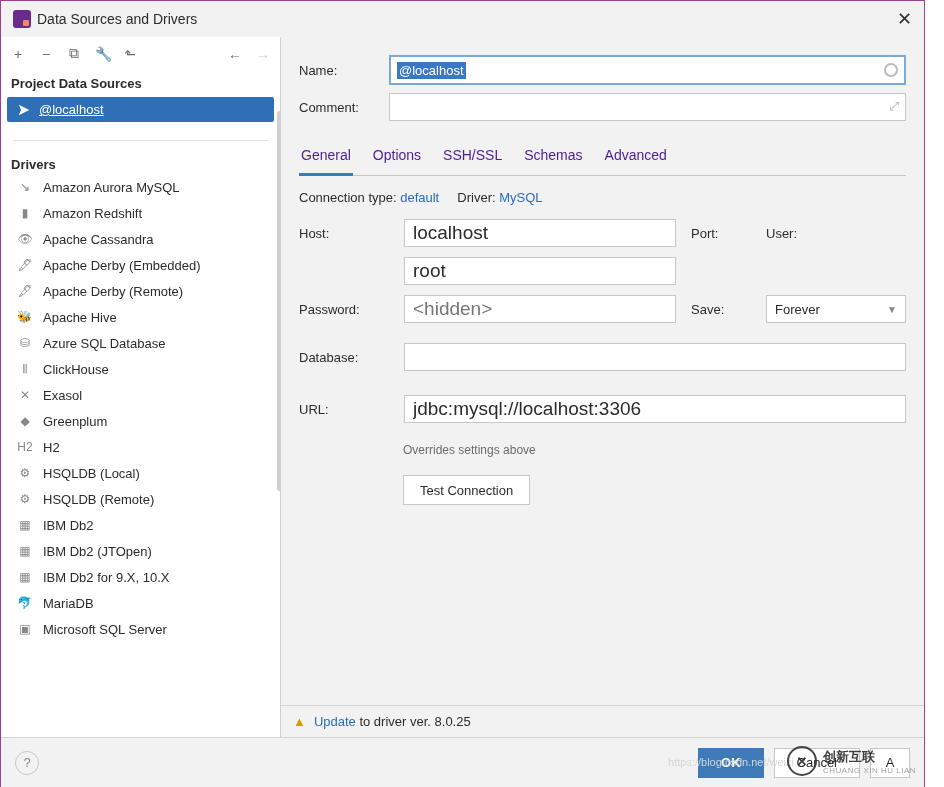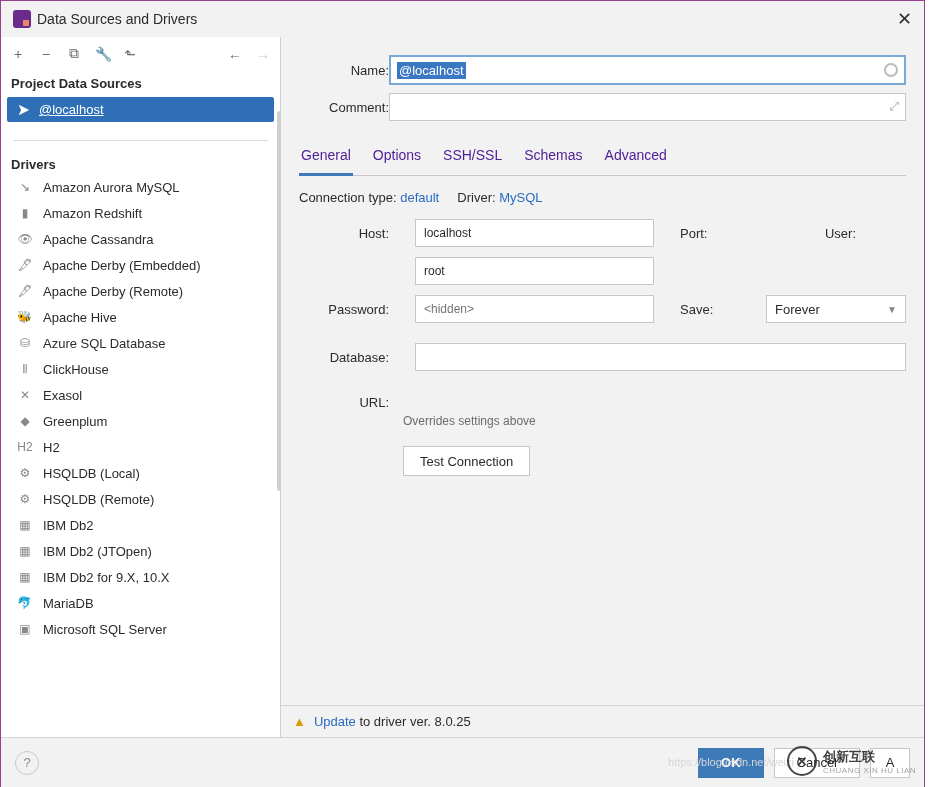--- a/index.html
+++ b/index.html
@@ -20,43 +20,43 @@
 .selected-row .txt { color: #fff; text-decoration: underline; margin-left: 8px; }
 .selected-row svg { fill: #fff; }
 .sep { height: 1px; background: #ddd; margin: 10px 12px 10px; }
 .driver-list { overflow: hidden; padding: 0 6px 6px; }
 .driver { display: flex; align-items: center; padding: 5px 10px; gap: 10px; font-size: 14px; color: #333; }
 .ico { width: 16px; height: 16px; display: inline-flex; align-items: center; justify-content: center; color: #888; font-size: 12px; }
 .scroll-thumb { position: absolute; left: 276px; top: 110px; width: 6px; height: 380px; background: #cfcfcf; border-radius: 3px; }
 
 .main { flex: 1; padding: 10px 18px 0 18px; background: #f2f2f2; position: relative; }
 .row { display: flex; align-items: center; margin: 8px 0; }
-.lbl { width: 90px; font-size: 13px; text-align: right; }
-.input { flex: 1; height: 28px; background: #fff; border: 1px solid #c7c7c7; padding: 0 8px; font-size: 12px; }
+.lbl { width: 90px; font-size: 13px; }
+.input { flex: 1; height: 28px; background: #fff; border: 1px solid #c7c7c7; padding: 0 8px; font-size: 19px; }
 .name-wrap { flex: 1; height: 30px; border: 2px solid #7aa9d6; display: flex; align-items: center; padding: 0 6px; background: #fff; }
 .name-sel { background: #3b78c4; color: #fff; padding: 1px 2px; }
 .ring { width: 14px; height: 14px; border: 2px solid #bbb; border-radius: 50%; margin-left: auto; }
 .comment-box { flex: 1; height: 28px; background: #fff; border: 1px solid #c7c7c7; position: relative; }
 .expand { position: absolute; right: 6px; top: 5px; color: #aaa; font-size: 12px; }
 
 .tabs { display: flex; gap: 18px; border-bottom: 1px solid #c7c7c7; margin-top: 18px; }
 .tab { padding: 8px 2px 10px; font-size: 14px; color: #4c1d95; cursor: pointer; }
 .tab.active { border-bottom: 3px solid #3e7ab8; margin-bottom: -1px; }
 
 .conn-row { margin: 14px 0 6px; font-size: 13px; color: #555; }
 .link { color: #2a6bbf; cursor: pointer; }
 
-.grid { display: grid; grid-template-columns: 90px 1fr 60px 140px; gap: 10px 26px; align-items: center; margin-top: 14px; }
+.grid { display: grid; grid-template-columns: 90px 1fr 60px 140px; gap: 10px 15px; align-items: center; margin-top: 14px; }
 .grid .full2 { grid-column: 2 / 3; }
 .grid .lblr { text-align: left; }
 .select { height: 28px; background: #fff; border: 1px solid #c7c7c7; padding: 0 8px; display: flex; align-items: center; justify-content: space-between; }
 .select .caret { color: #888; font-size: 10px; }
 .ph { color: #aaa; }
 
-.url-note { font-size: 12px; color: #6b6b6b; margin: 4px 0 0 104px; }
+.url-note { font-size: 12px; color: #6b6b6b; margin: 20px 0 0 104px; }
 .test-btn { height: 30px; padding: 0 16px; background: #fff; border: 1px solid #c7c7c7; margin-top: 18px; margin-left: 104px; cursor: pointer; }
 
 .update-bar { position: absolute; bottom: 0; left: 0; right: 0; border-top: 1px solid #d4d4d4; padding: 8px 12px; display: flex; align-items: center; gap: 8px; font-size: 13px; }
 .warn { color: #d89b00; }
 
 .footer { height: 50px; border-top: 1px solid #d4d4d4; display: flex; align-items: center; padding: 0 14px; gap: 10px; background: #f2f2f2; }
 .help { width: 24px; height: 24px; border: 1px solid #c7c7c7; border-radius: 50%; display: flex; align-items: center; justify-content: center; color: #888; cursor: pointer; }
 .footer .spacer { flex: 1; }
 .btn { height: 30px; padding: 0 22px; background: #fff; border: 1px solid #c7c7c7; cursor: pointer; }
 .btn.primary { background: #3e7ab8; color: #fff; border-color: #3e7ab8; font-weight: bold; }
@@ -221,20 +221,21 @@
         <div class="lbl lblr">Save:</div>
         <div class="select">
           <span>Forever</span>
           <span class="caret">▼</span>
         </div>
 
         <div class="lbl" style="margin-top:10px">Database:</div>
         <input class="input" style="grid-column: 2 / 5; margin-top: 10px;">
 
         <div class="lbl" style="margin-top:14px">URL:</div>
+        <input class="input" style="grid-column: 2 / 5; margin-top: 14px;" value="jdbc:mysql://localhost:3306">
       </div>
       <div class="url-note">Overrides settings above</div>
 
       <button class="test-btn">Test Connection</button>
 
       <div class="update-bar">
         <span class="warn">▲</span>
         <span>
           <span class="link">Update</span><span> to driver ver. 8.0.25</span>
         </span>

